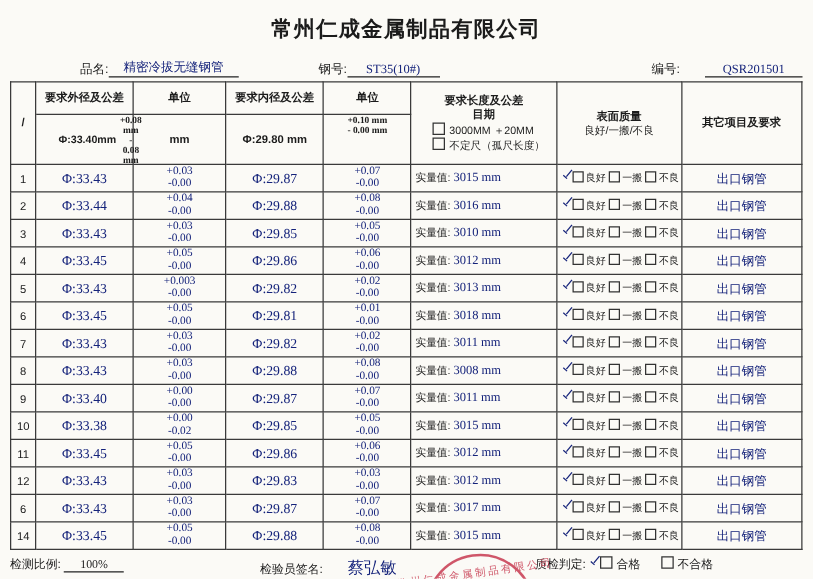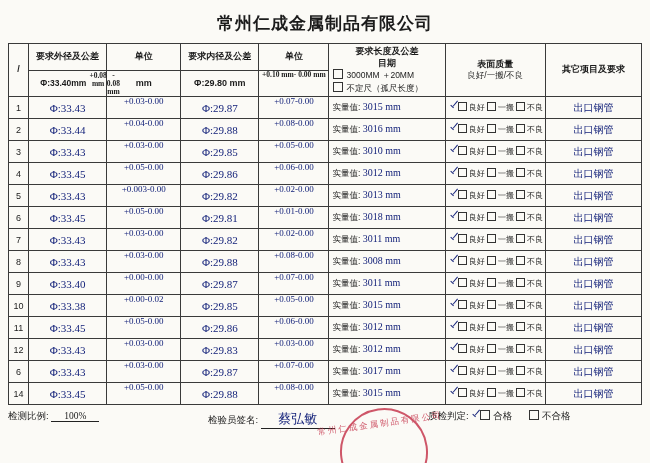--- a/index.html
+++ b/index.html
@@ -56,27 +56,27 @@
   .c-u1{width:74px;}
   .c-id{width:78px;}
   .c-u2{width:70px;}
   .c-len{width:116px;}
   .c-surf{width:100px;}
   .c-other{width:96px;}
 
   .hcell{padding:2px 1px;}
   .lenhead{font-size:9px;line-height:1.3;}
   .chk{display:inline-block;width:8px;height:8px;border:1px solid #333;margin-right:3px;vertical-align:-1px;}
-  .lenopt{display:block;text-align:left;padding-left:3px;font-weight:normal;font-size:8.5px;line-height:1.45;}
+  .lenopt{display:block;text-align:left;padding-left:16px;font-weight:normal;font-size:8.5px;line-height:1.45;}
   .surfnote{font-size:8.5px;font-weight:normal;}
 
   
   .val{font-family:"Liberation Serif", serif;color:#14227a;font-size:11px;}
   .tol{
-    display:flex;flex-direction:row;justify-content:center;height:100%;
+    display:flex;flex-direction:column;justify-content:flex-start;height:100%;
     font-family:"Liberation Serif", serif;color:#14227a;font-size:9px;line-height:1.05;
   }
   .tol span{display:block;}
   .measure{text-align:left;padding-left:3px;font-size:8.5px;}
   .measure .mh{font-family:"Liberation Serif", serif;color:#14227a;font-size:10px;}
   .opts{font-size:8px;text-align:left;padding-left:3px;white-space:nowrap;}
   .opts .chk{width:7px;height:7px;margin-right:2px;}
   .othercell{font-family:"Liberation Serif", serif;color:#14227a;font-size:10px;}
 
   
@@ -114,20 +114,28 @@
 </style>
 </head>
 <body>
 
 <div class="page">
 
   <div class="hdr">
     <div class="title">常州仁成金属制品有限公司</div>
   </div>
 
+  <div class="meta">
+    <span class="lbl m1">品名:</span>
+    <span class="ul hand" style="width:104px;">精密冷拔无缝钢管</span>
+    <span class="lbl m2">钢号:</span>
+    <span class="ul hand" style="width:74px;">ST35(10#)</span>
+    <span class="lbl m3">编号:</span>
+    <span class="ul hand" style="width:78px;">QSR201501</span>
+  </div>
 
   <table>
     <colgroup>
       <col class="c-no">
         <col class="c-od">
         <col class="c-u1">
         <col class="c-id">
       <col class="c-u2">
         <col class="c-len">
         <col class="c-surf">

